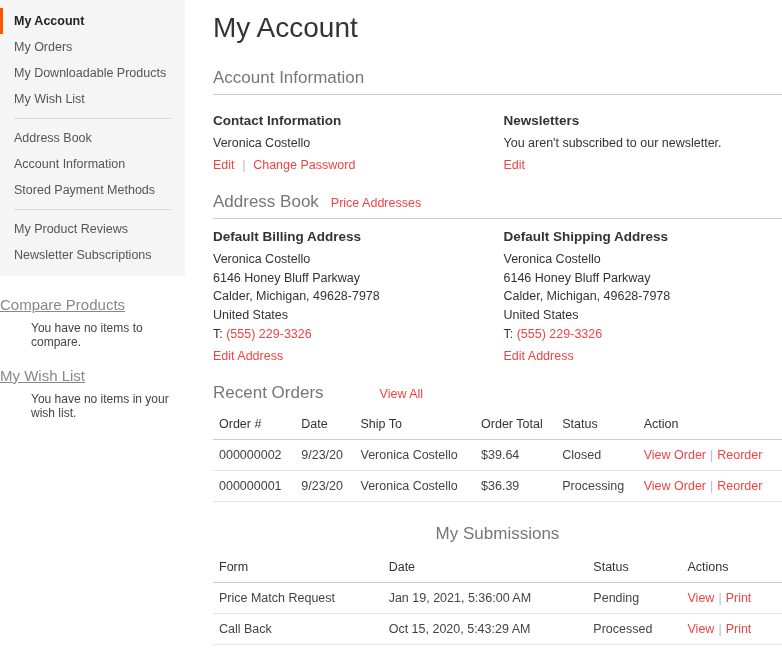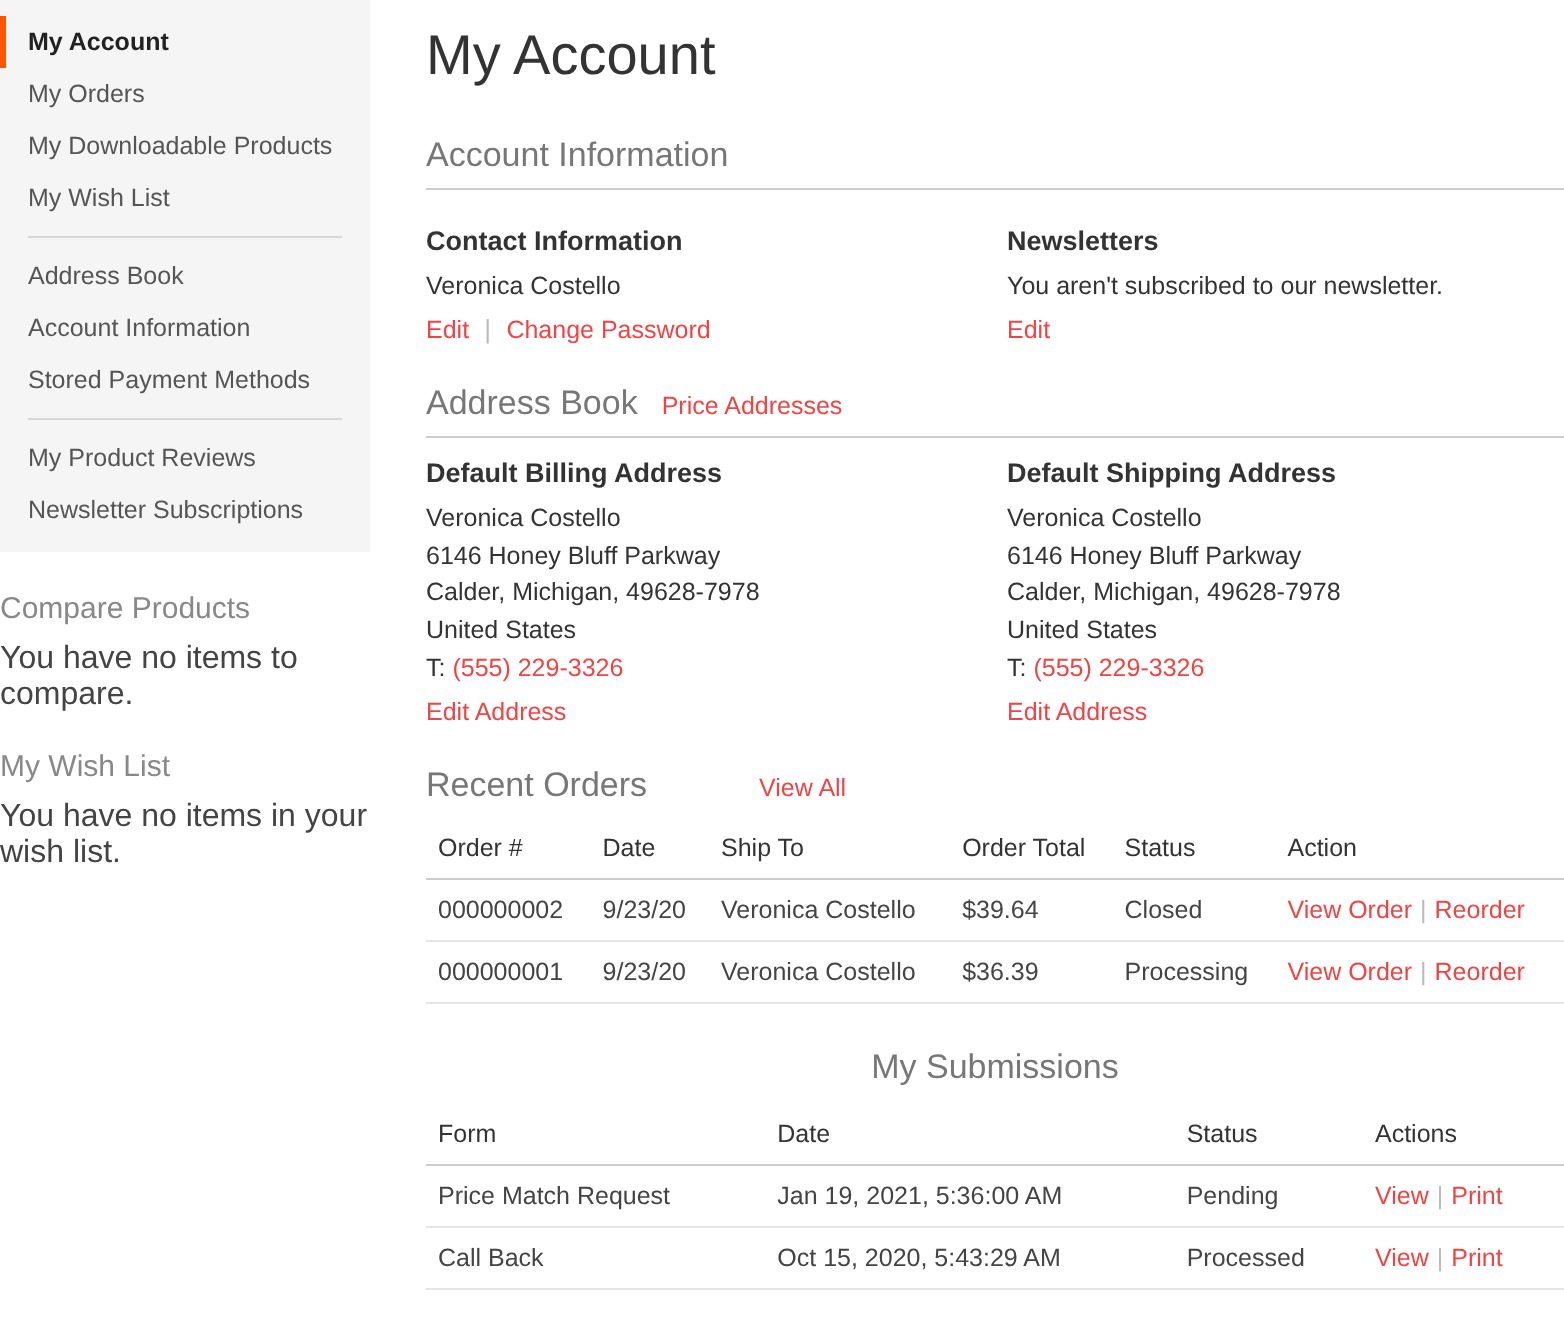--- a/index.html
+++ b/index.html
@@ -3,22 +3,22 @@
 <meta charset="utf-8">
 <style>
 * { box-sizing: border-box; margin: 0; padding: 0; }
 body { font-family: Arial, Helvetica, sans-serif; font-size: 13px; color: #333; background: #fff; }
 .container { display: flex; width: 782px; }
 .sidebar { width: 185px; padding: 0; }
 .sidebar-nav { background: #f5f5f5; padding: 8px 0; margin-bottom: 20px; }
 .sidebar-nav-item { padding: 6px 14px; font-size: 12.5px; color: #555; cursor: pointer; display: block; }
 .sidebar-nav-item.active { font-weight: bold; color: #222; border-left: 3px solid #ff5501; padding-left: 11px; }
 .sidebar-nav .divider { border-top: 1px solid #d6d6d6; margin: 6px 14px; }
-.sidebar-section-title { font-size: 15px; color: #888; font-weight: normal; margin: 14px 0 8px 0; }
-.sidebar-empty { font-size: 16px; color: #444; margin-bottom: 18px; }
+.sidebar-section-title { font-size: 15px; color: #888; font-weight: normal; margin: 14px 0 8px 0; text-decoration: underline; }
+.sidebar-empty { font-size: 12px; color: #444; margin-bottom: 18px; padding-left: 31px; }
 .main { flex: 1; padding: 0 0 0 28px; }
 h1.page-title { font-size: 28px; font-weight: 400; color: #333; margin: 12px 0 24px; }
 .section-title { font-size: 17px; color: #777; font-weight: 400; margin: 8px 0 8px; border-bottom: 1px solid #ccc; padding-bottom: 6px; }
 .two-col { display: flex; gap: 12px; margin-bottom: 20px; }
 .col { flex: 1; }
 .block-title { font-weight: bold; font-size: 13.5px; margin: 10px 0 6px; }
 .block-body { font-size: 12.5px; line-height: 1.5; color: #333; }
 .link { color: #ef4444; font-size: 12.5px; cursor: pointer; }
 .link-sep { color: #bbb; margin: 0 4px; }
 .block-actions { margin-top: 4px; }

